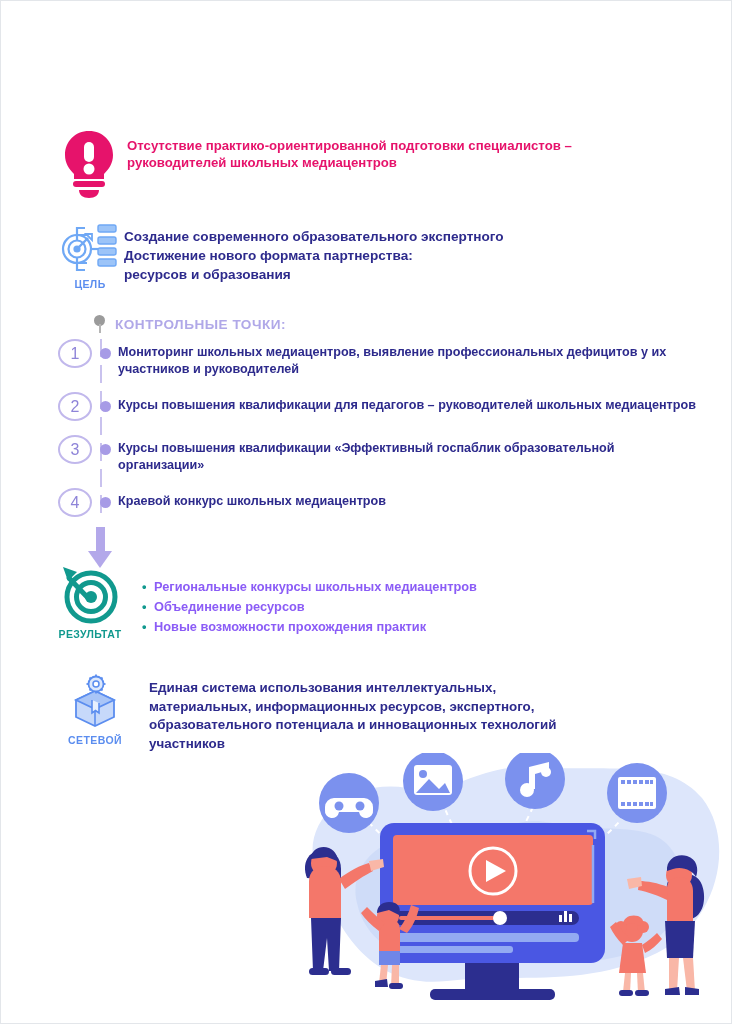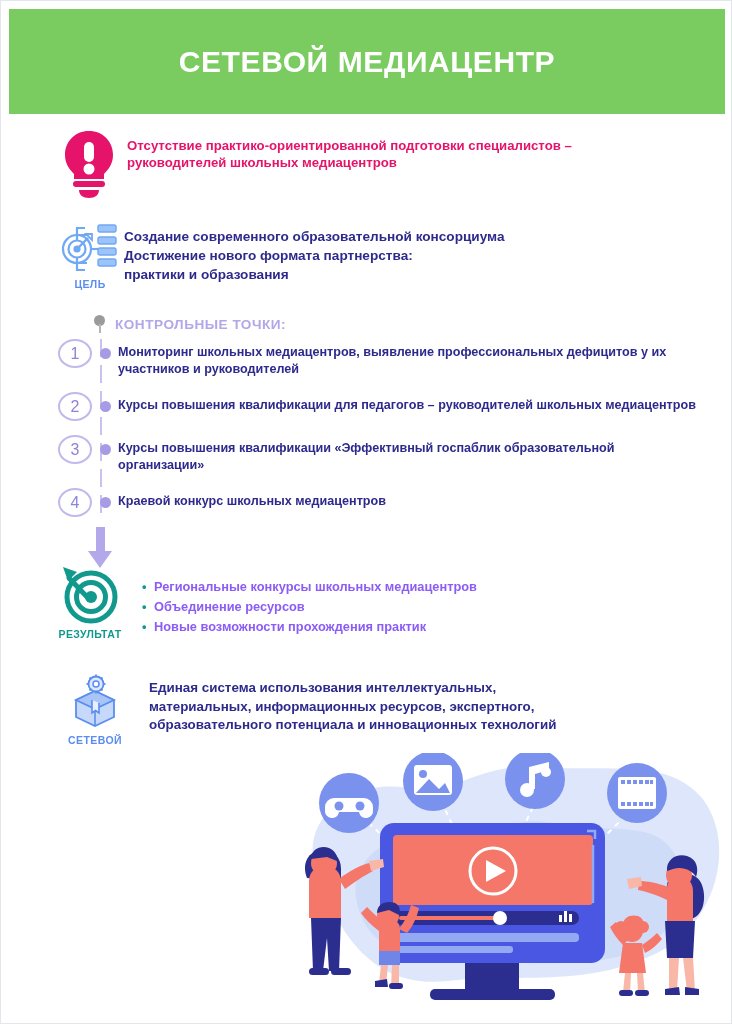--- a/index.html
+++ b/index.html
@@ -151,23 +151,20 @@
 
   
   .illustration { position: absolute; left: 286px; top: 752px; width: 446px; height: 272px; }
   svg { display: block; }
 </style>
 </head>
 <body>
 
 <div class="page">
 
-  <div class="header">
-    <div class="header-title">СЕТЕВОЙ МЕДИАЦЕНТР</div>
-  </div>
 
   <div class="row problem">
     <div class="bulb-wrap">
       <svg width="56" height="70" viewBox="0 0 56 70">
         <path d="M28 2 C14 2 4 12.5 4 26 C4 34 8 40 13 45 L13 50 L43 50 L43 45 C48 40 52 34 52 26 C52 12.5 42 2 28 2 Z" fill="#E6136B"></path>
         <rect x="12" y="52" width="32" height="6" rx="3" fill="#E6136B"></rect>
         <path d="M18 61 L38 61 C38 66 34 69 28 69 C22 69 18 66 18 61 Z" fill="#E6136B"></path>
         <rect x="23" y="13" width="10" height="20" rx="5" fill="#ffffff"></rect>
         <circle cx="28" cy="40" r="5.5" fill="#ffffff"></circle>
       </svg>
@@ -196,23 +193,23 @@
         <g fill="#9CC4F8" stroke="#6FA8F5" stroke-width="1.4">
           <rect x="38" y="2" width="18" height="7" rx="2"></rect>
           <rect x="38" y="14" width="18" height="7" rx="2"></rect>
           <rect x="38" y="25" width="18" height="7" rx="2"></rect>
           <rect x="38" y="36" width="18" height="7" rx="2"></rect>
         </g>
       </svg>
       <div class="icon-caption cap-blue">ЦЕЛЬ</div>
     </div>
     <div class="goal-text">
-      <div>Создание современного образовательной консорциума</div>
+      <div>Создание современного образовательного экспертного</div>
       <div>Достижение нового формата партнерства:</div>
-      <div>практики и образования</div>
+      <div>ресурсов и образования</div>
     </div>
   </div>
 
   <div class="cp-section" style="position:absolute;">
     <div class="cp-head">
       <div class="cp-pin">
         <div class="ball"></div>
           <div class="stem"></div>
       </div>
       <div class="cp-head-label">КОНТРОЛЬНЫЕ ТОЧКИ:</div>
@@ -314,20 +311,21 @@
           <path d="M36.5 4.5 L34.7 6.3"></path>
             <path d="M25.3 15.7 L23.5 17.5"></path>
         </g>
       </svg>
       <div class="icon-caption cap-prod">СЕТЕВОЙ</div>
     </div>
     <div class="product-text">
       <div>Единая система использования интеллектуальных,</div>
       <div>материальных, информационных ресурсов, экспертного,</div>
       <div>образовательного потенциала и инновационных технологий</div>
+      <div>участников</div>
     </div>
   </div>
 
   <div class="illustration">
     <svg width="446" height="272" viewBox="0 0 446 272">
 
       <path d="M30 120 C10 70 60 25 120 35 C170 43 190 10 250 14 C330 19 380 5 415 45 C450 90 430 170 370 200 C300 235 230 220 160 228 C80 237 48 170 30 120 Z" fill="#DDE6FB"></path>
       <path d="M70 150 C60 110 100 75 150 85 C200 95 215 60 265 70 C330 82 370 65 390 105 C410 150 380 195 325 205 C260 217 200 205 150 205 C105 205 78 185 70 150 Z" fill="#C9D8F7" opacity="0.75"></path>
 
       <g stroke="#ffffff" stroke-width="2" fill="none" stroke-dasharray="5,5">

